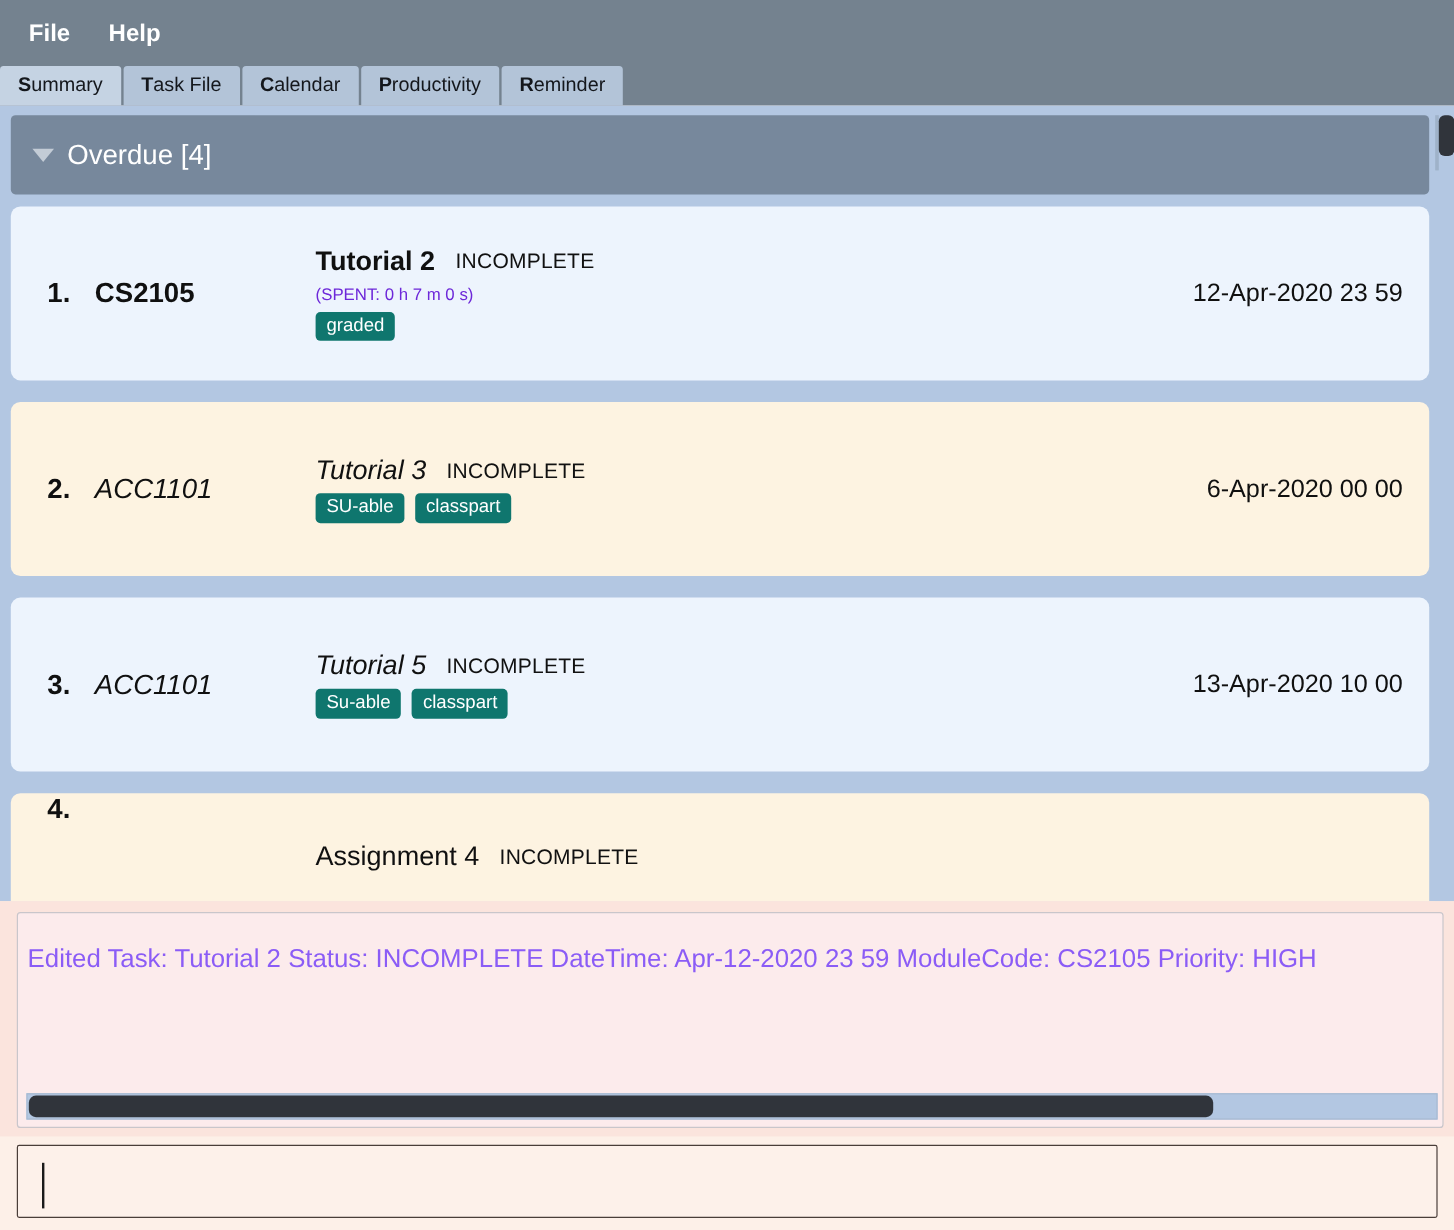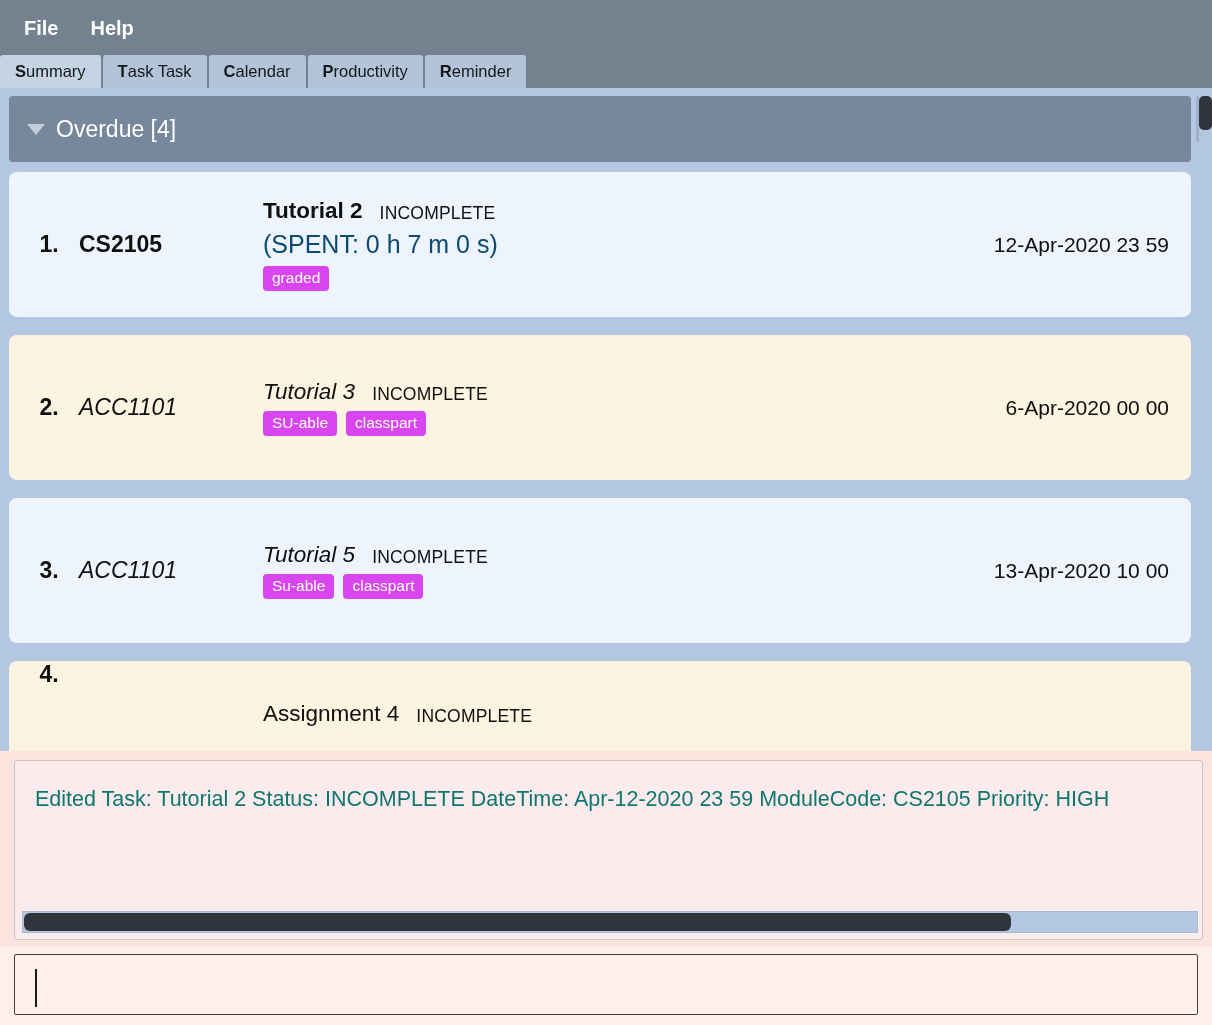--- a/index.html
+++ b/index.html
@@ -129,27 +129,27 @@
     width: 70px; flex: 0 0 70px;
     text-align: center;
     font-size: 23px; color: #101010; font-weight: bold;
     padding-left: 10px;
   }
   .card-module {
     width: 180px; flex: 0 0 180px;
     font-size: 23px; color: #101010;
   }
   .card-body { flex: 1 1 auto; padding-left: 4px; }
-  .line-title { display: flex; align-items: flex-end; margin-bottom: 6px; }
+  .line-title { display: flex; align-items: center; margin-bottom: 6px; }
   .task-name { font-size: 22.5px; color: #101010; }
   .task-status { font-size: 17.5px; color: #111111; margin-left: 17px; letter-spacing: .2px; }
-  .spent { font-size: 25px; color: #0c4a6e; margin-bottom: 7px; }
+  .spent { font-size: 14px; color: #6d28d9; margin-bottom: 7px; }
   .tags { display: flex; gap: 9px; }
   .tag {
-    background: #d946ef;
+    background: #0f766e;
     color: #ffffff;
     font-size: 15.5px;
     padding: 3px 9px 4px 9px;
     border-radius: 4px;
     line-height: 1.15;
   }
   .card-date {
     position: absolute; right: 22px;
     font-size: 21px; color: #101010;
   }
@@ -181,22 +181,22 @@
   }
   .resultbox {
     width: 100%; height: 100%;
     background: #fcebec;
     border: 1px solid #c9c6cb;
     border-radius: 3px;
     position: relative;
     overflow: hidden;
   }
   .result-text {
-    position: absolute; left: 20px; top: 26px;
-    font-size: 21.5px; color: #0f766e;
+    position: absolute; left: 8px; top: 26px;
+    font-size: 21.5px; color: #8b5cf6;
     white-space: nowrap;
   }
   .hscroll {
     position: absolute; left: 7px; right: 4px; bottom: 6px;
     height: 22px;
     background: #b3c7e2;
     border: 1px solid #a7bad2;
   }
   .hscroll .thumb {
     position: absolute; left: 1px; top: 1px;
@@ -241,21 +241,21 @@
     <div class="menu-item">Help</div>
   </div>
 
   <div class="tabbar" id="tabbar">
       <div class="tab active">
         <span class="mn">S</span>
         <span>ummary</span>
       </div>
       <div class="tab">
         <span class="mn">T</span>
-        <span>ask Task</span>
+        <span>ask File</span>
       </div>
       <div class="tab">
         <span class="mn">C</span>
         <span>alendar</span>
       </div>
       <div class="tab">
         <span class="mn">P</span>
         <span>roductivity</span>
       </div>
       <div class="tab">

